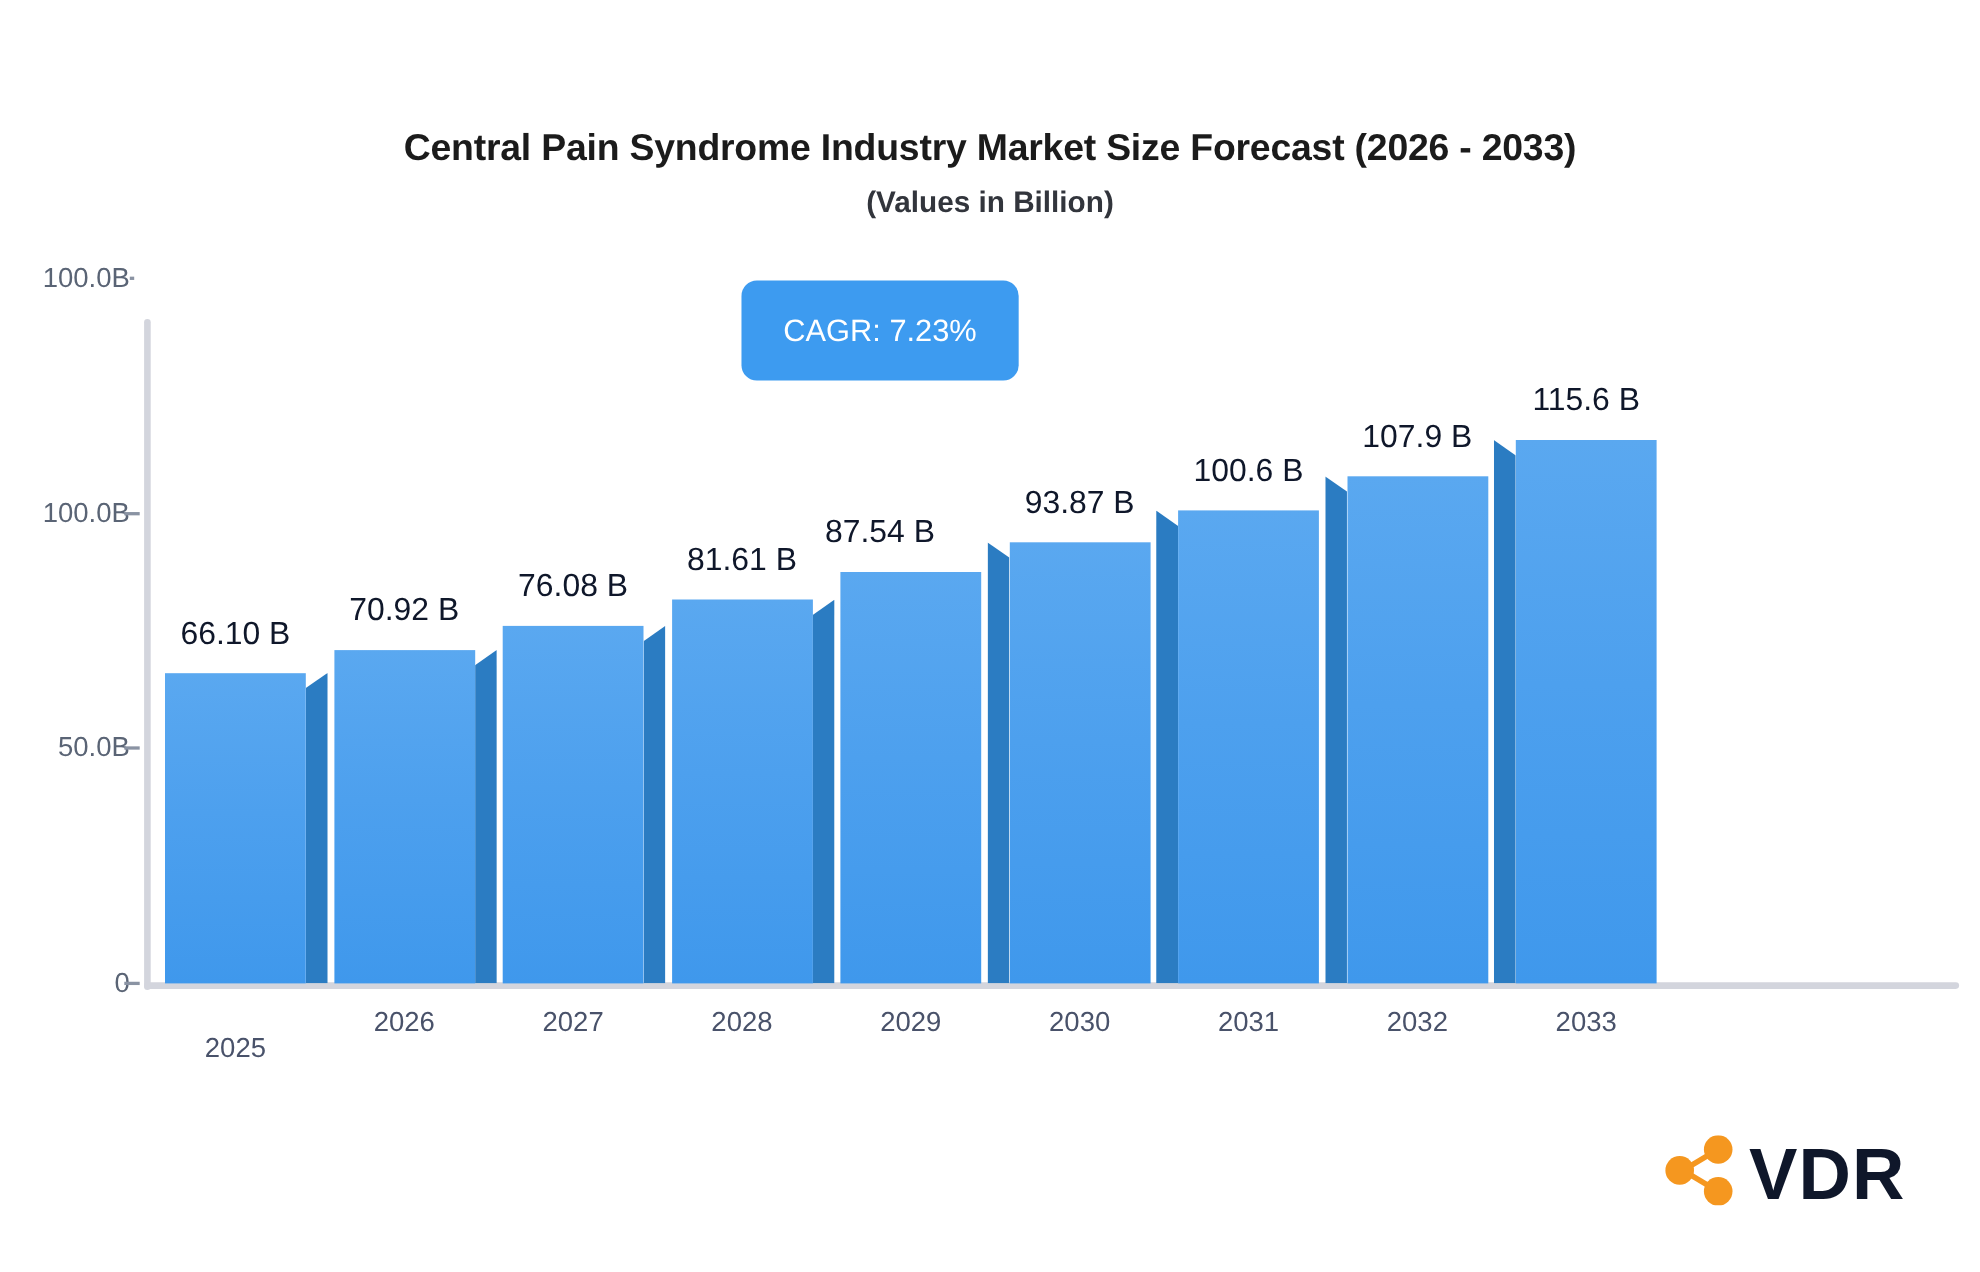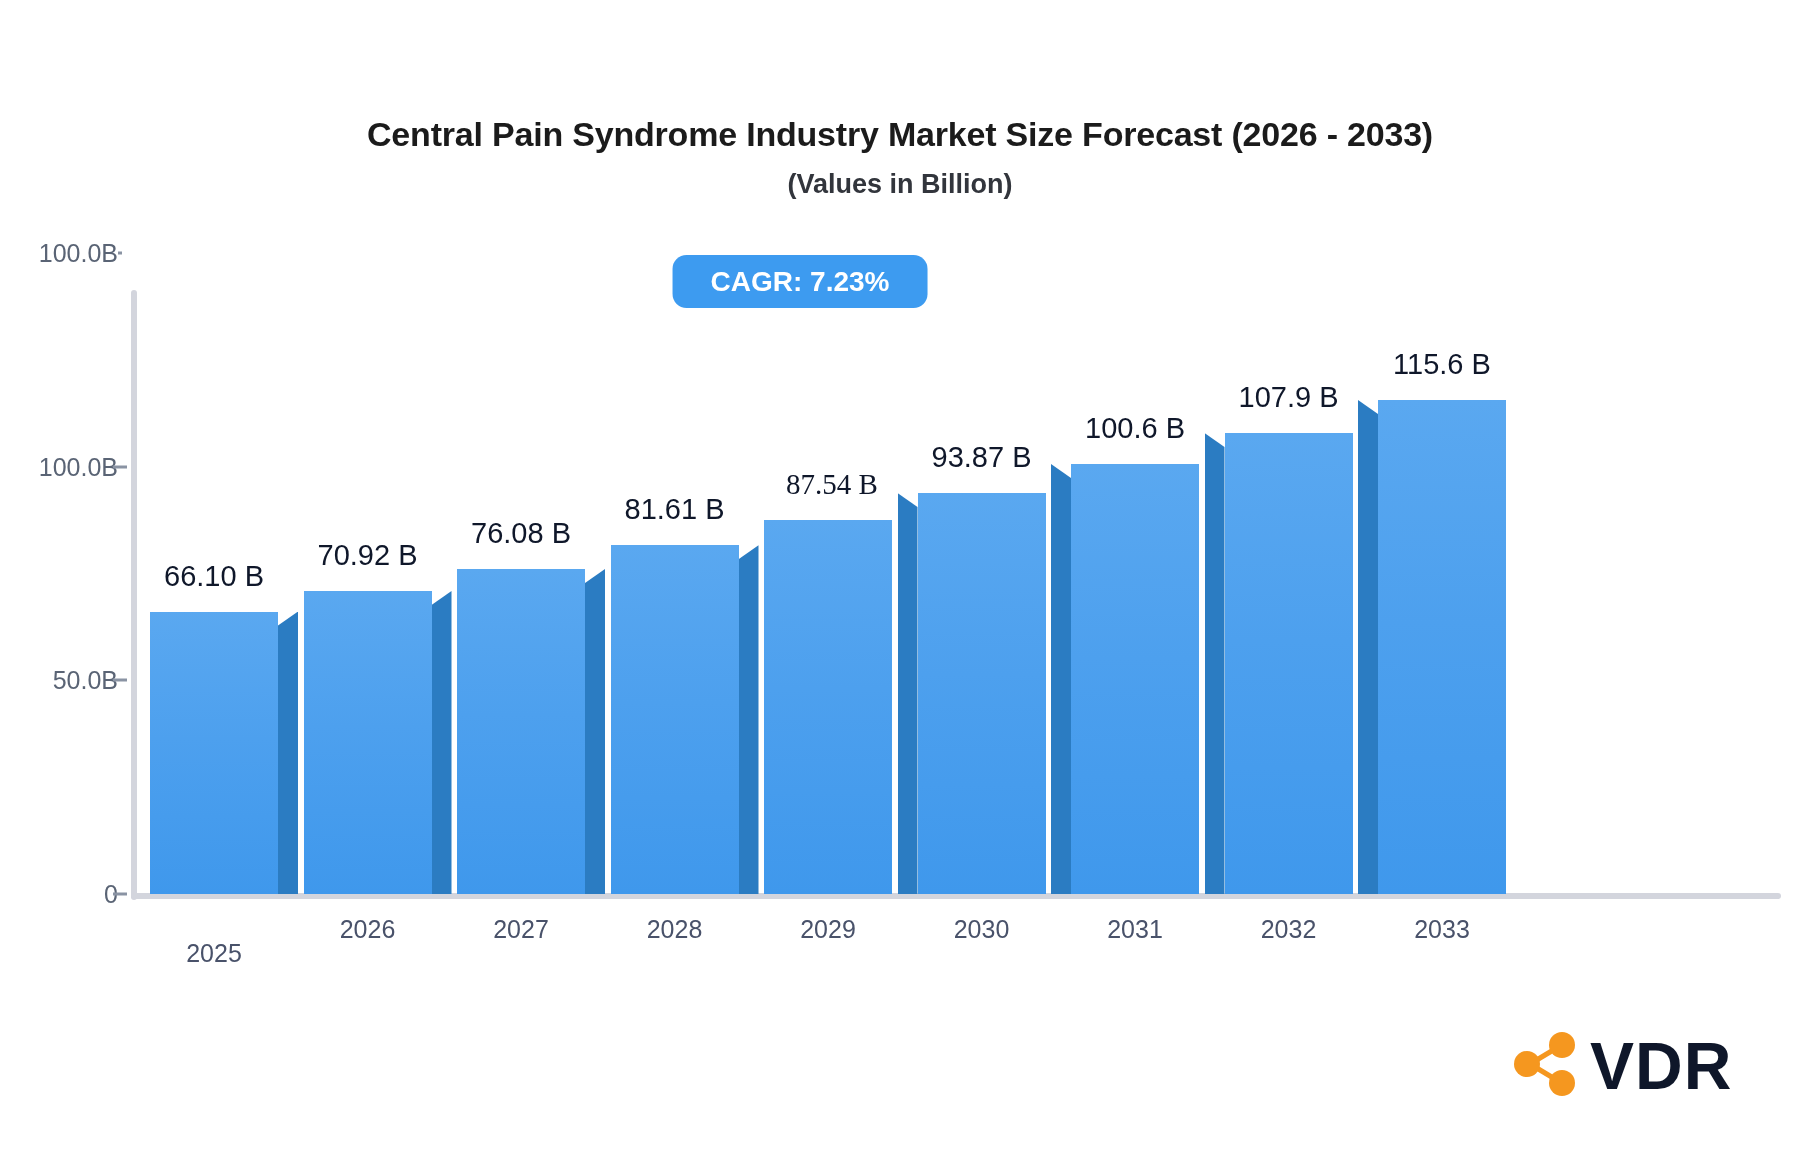--- a/index.html
+++ b/index.html
@@ -48,22 +48,22 @@
 
   
   .cagr-badge {
     position: absolute;
     left: 800px;
     top: 255px;
     transform: translateX(-50%);
     background: #3d9bf0;
     color: #ffffff;
     font-size: 28px;
-    font-weight: bold;
-    padding: 12px 38px;
+    font-weight: normal;
+    padding: 31px 38px;
     border-radius: 14px;
     white-space: nowrap;
     line-height: 1.05;
   }
 
   
   .plot {
     position: absolute;
     left: 0; top: 0;
     width: 1800px;
@@ -210,21 +210,21 @@
         </div>
         <div class="bar-value" style="left: 521px; top: 516.885px;">76.08 B</div>
         <div class="bar" style="left: 610.5px; width: 128px; height: 348.747px;">
           <div class="bar-face" style="height: 348.747px;"></div>
           <div class="bar-side right" style="height: 348.747px;"></div>
         </div>
         <div class="bar-value" style="left: 674.5px; top: 493.253px;">81.61 B</div>
         <div class="bar" style="left: 764px; width: 128px; height: 374.088px;">
           <div class="bar-face" style="height: 374.088px;"></div>
         </div>
-        <div class="bar-value" style="left: 832px; top: 467.912px; font-family: Liberation Serif, serif;">87.54 B</div>
+        <div class="bar-value" style="left: 800px; top: 467.912px;">87.54 B</div>
         <div class="bar" style="left: 917.5px; width: 128px; height: 401.138px;">
           <div class="bar-face" style="height: 401.138px;"></div>
           <div class="bar-side left" style="height: 401.138px;"></div>
         </div>
         <div class="bar-value" style="left: 981.5px; top: 440.862px;">93.87 B</div>
         <div class="bar" style="left: 1071px; width: 128px; height: 429.897px;">
           <div class="bar-face" style="height: 429.897px;"></div>
           <div class="bar-side left" style="height: 429.897px;"></div>
         </div>
         <div class="bar-value" style="left: 1135px; top: 412.103px;">100.6 B</div>

